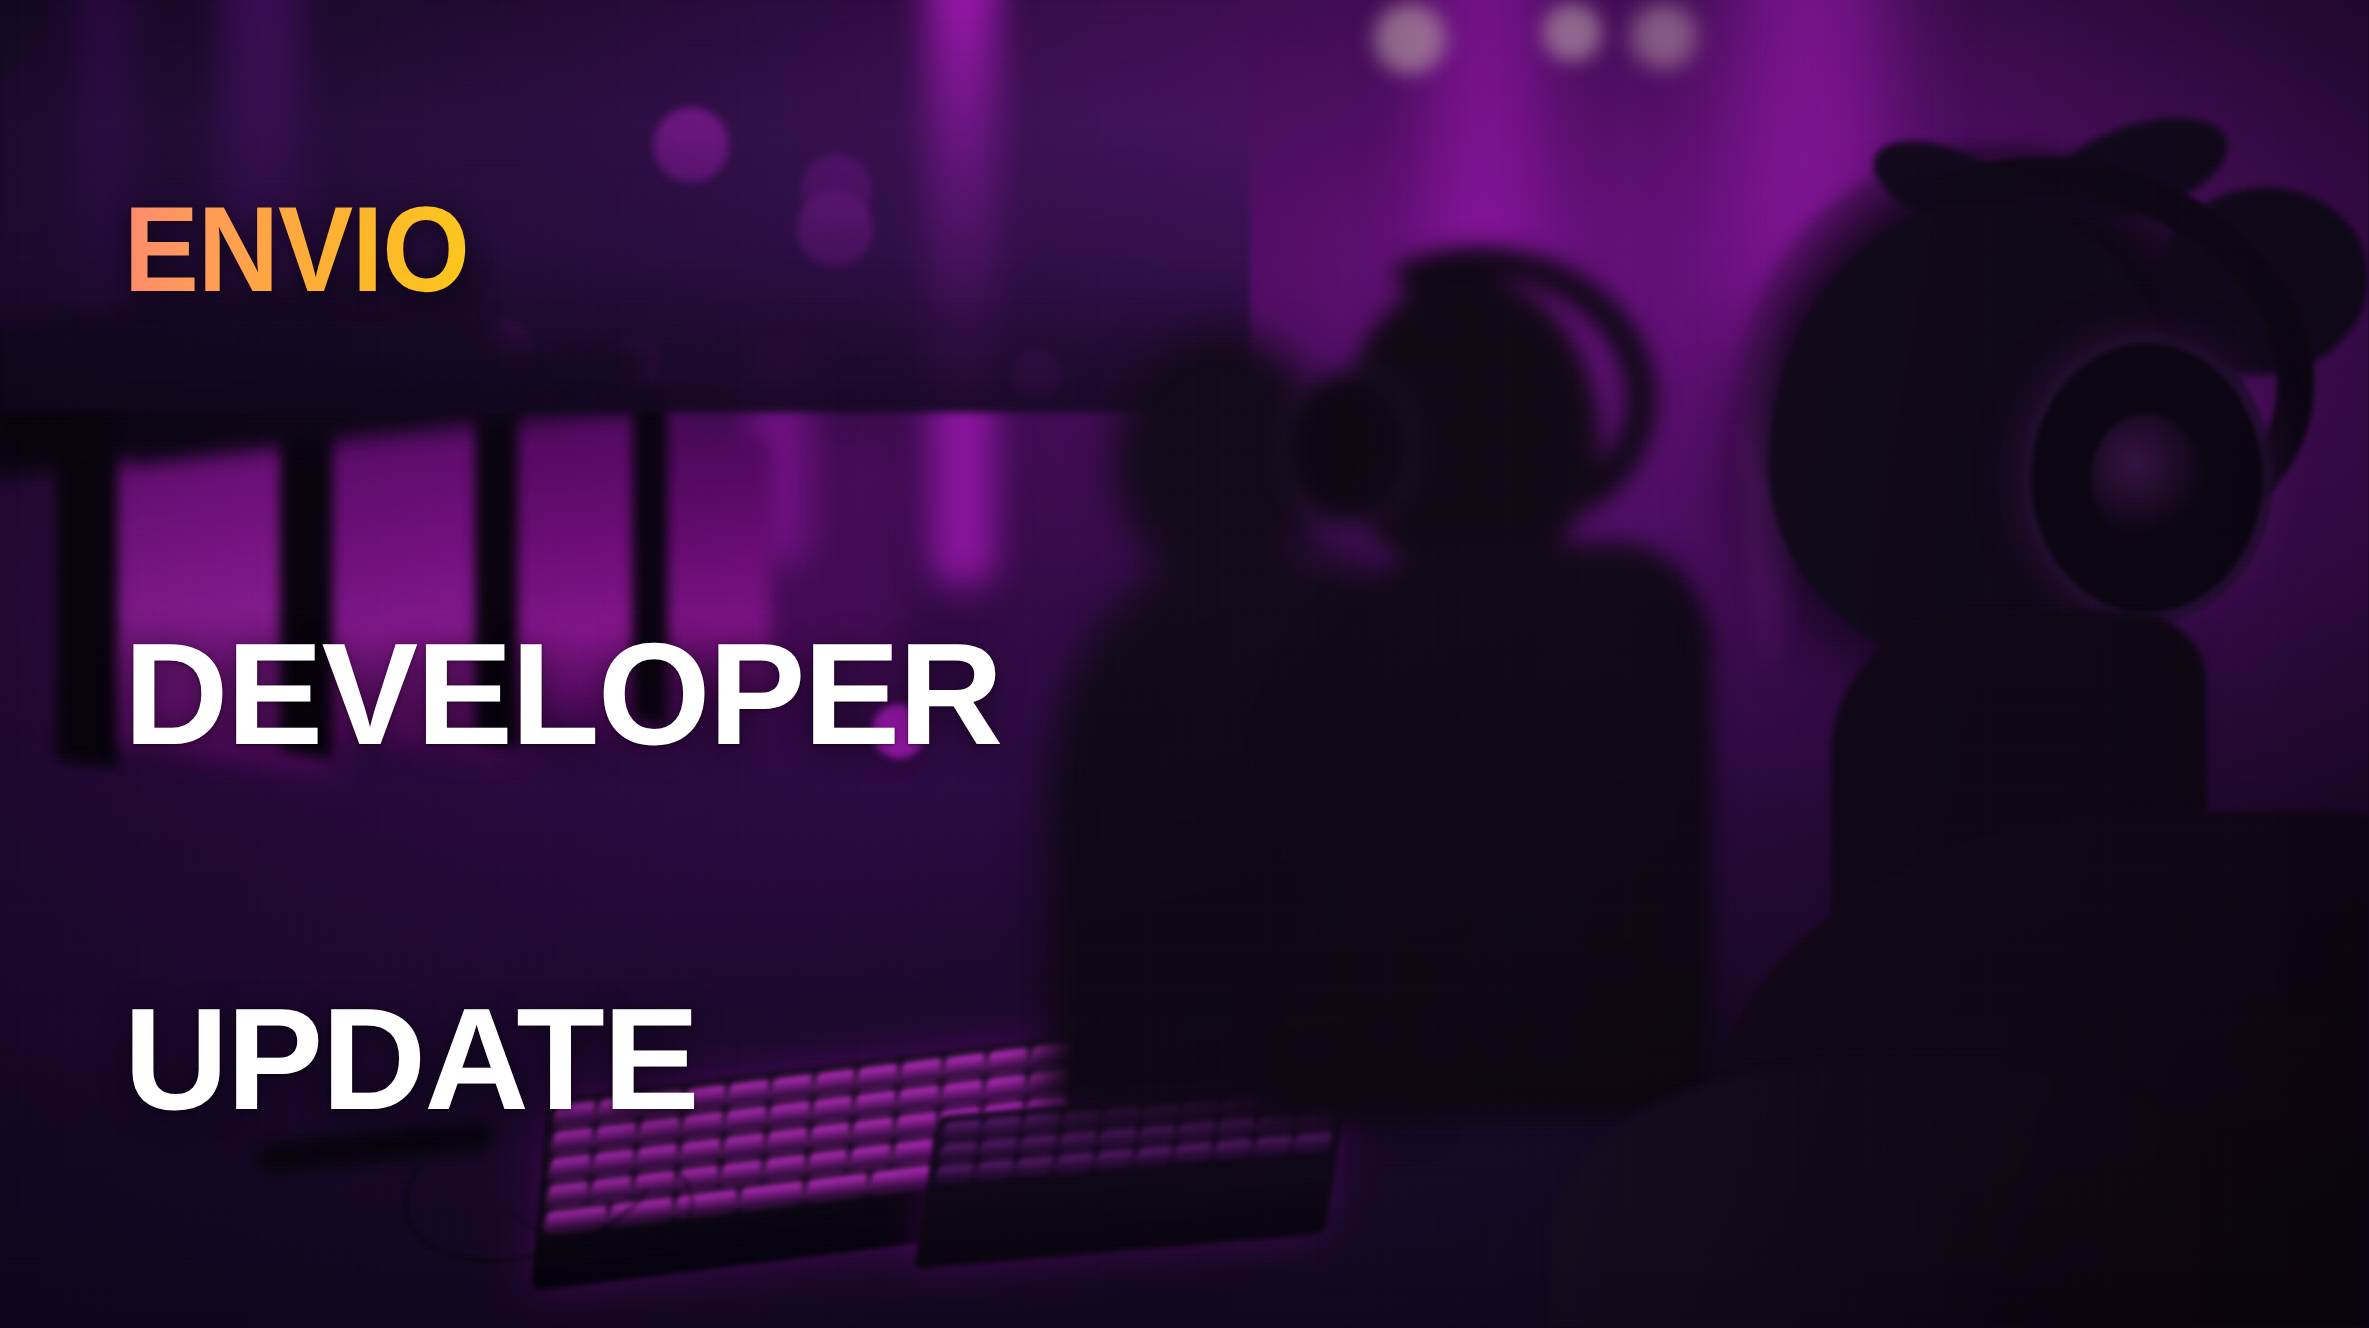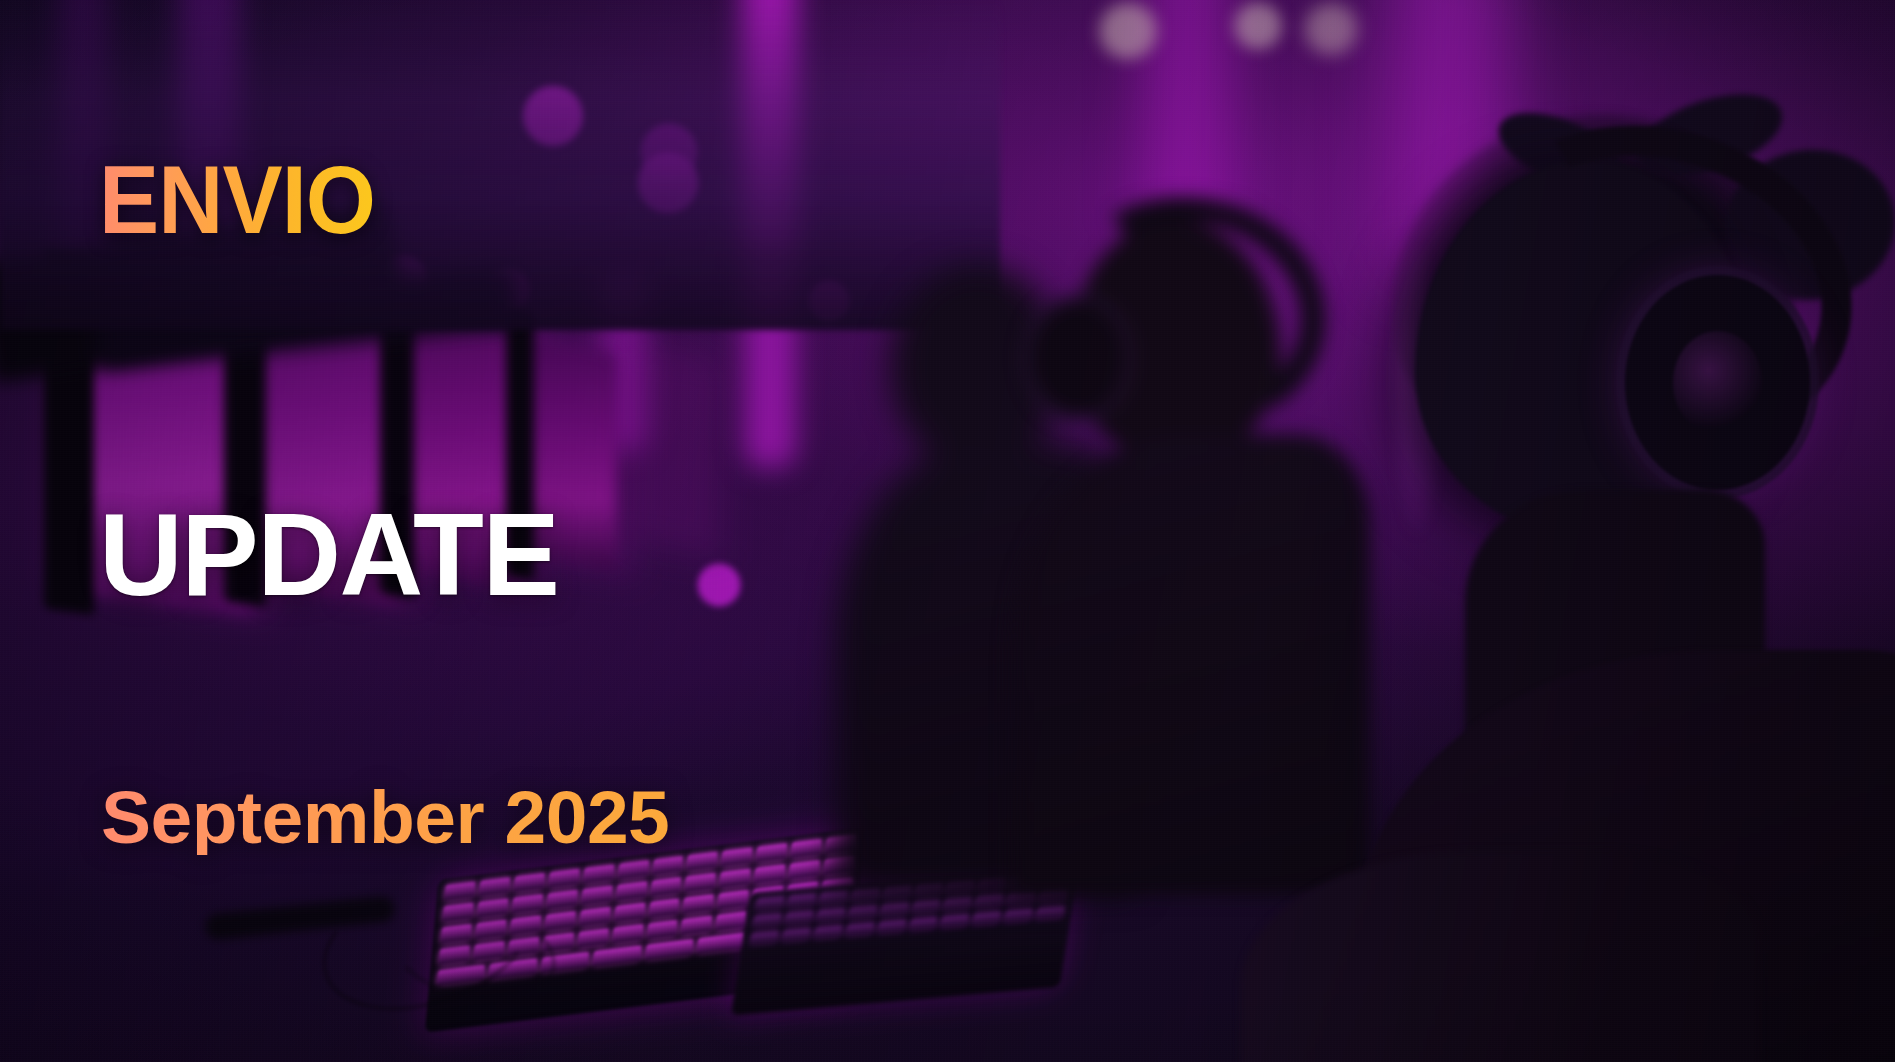--- a/index.html
+++ b/index.html
@@ -439,19 +439,19 @@
   </div>
 
   <div class="bg-layer tint"></div>
   <div class="bg-layer vignette"></div>
   <div class="bg-layer grain"></div>
 
   <div class="content">
     <div class="logo">ENVIO</div>
 
     <div class="headline">
+      <span class="headline-line">DEVELOPER</span>
       <span class="headline-line">UPDATE</span>
     </div>
 
-    <div class="subtitle">September 2025</div>
   </div>
 
 </div>
 
 </body></html>

